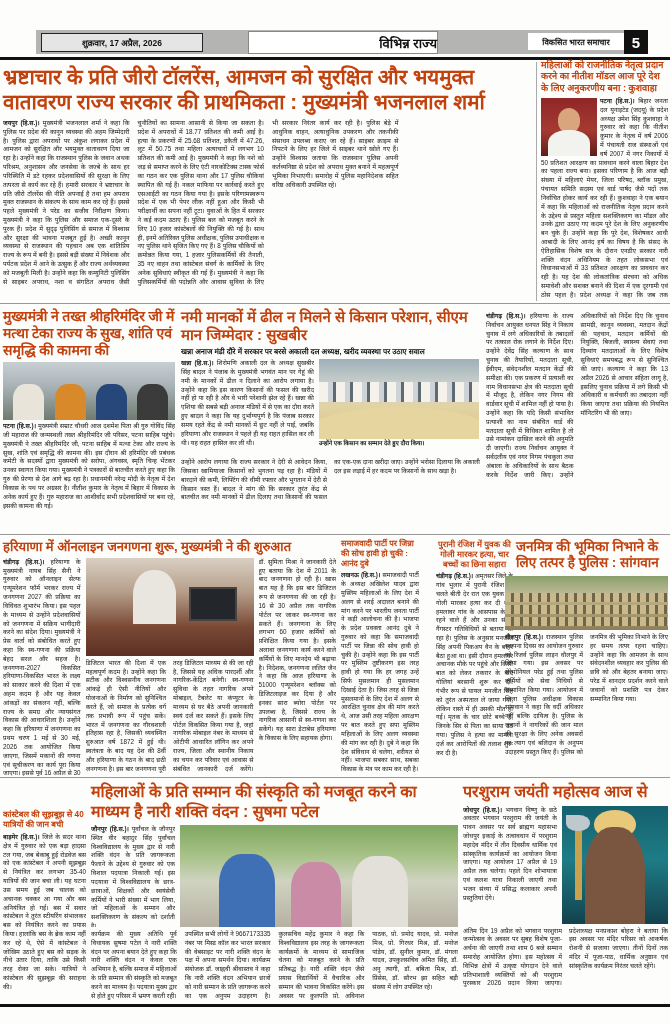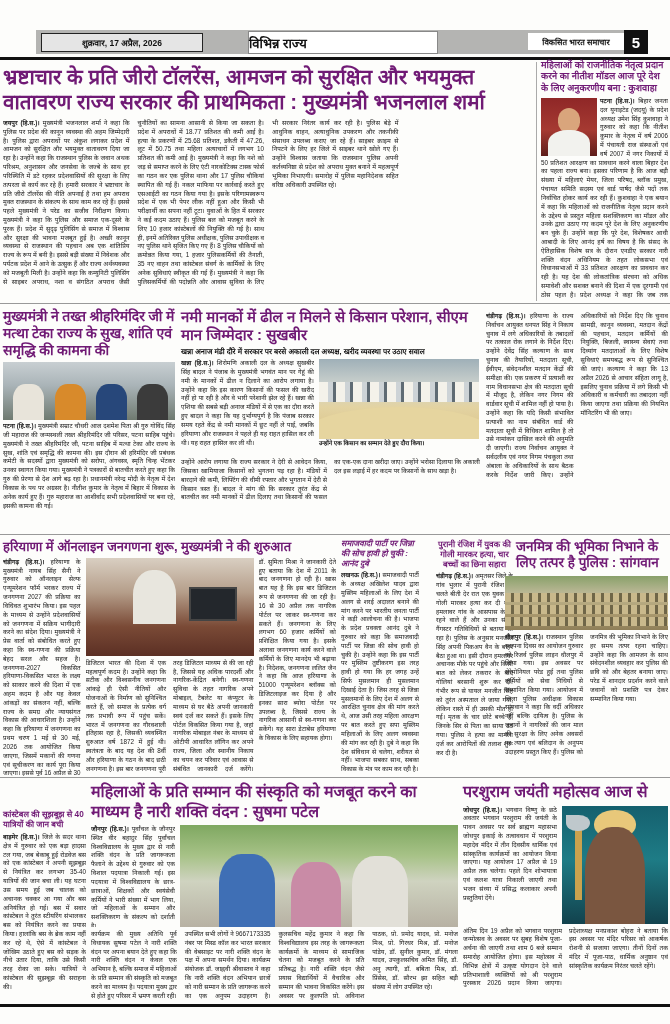--- a/index.html
+++ b/index.html
@@ -3,31 +3,31 @@
 <meta charset="utf-8">
 <style>
   html,body{margin:0;padding:0;background:#e8e8e4;}
   #page{position:relative;width:670px;height:1024px;background:#fdfdfb;margin:0 auto;
         font-family:"Liberation Sans",sans-serif;color:#111;overflow:hidden;}
   
   #hdrbar{position:absolute;left:36px;top:30px;width:612px;height:24px;background:#b4b4b2;}
   #datebox{position:absolute;left:5px;top:3px;width:160px;height:17px;background:#e5e5e5;border:1px solid #222;
            font-size:8.5px;font-weight:bold;display:flex;align-items:center;justify-content:center;}
   #secbox{position:absolute;left:212px;top:1px;width:188px;height:21px;background:#fff;border:1px solid #888;
-          font-size:13px;font-weight:bold;display:flex;align-items:center;justify-content:flex-start;}
+          font-size:13px;font-weight:bold;display:flex;align-items:center;justify-content:flex-end;}
   #paperbox{position:absolute;left:492px;top:3px;width:96px;height:17px;background:#fff;
             font-size:8px;font-weight:bold;display:flex;align-items:center;justify-content:center;}
   #pagenum{position:absolute;right:0;top:0;width:24px;height:24px;background:#111;color:#fff;
            font-size:15px;font-weight:bold;display:flex;align-items:center;justify-content:center;}
   .hrule{position:absolute;left:0;width:670px;background:#111;}
   .thinrule{position:absolute;left:0;width:670px;height:1px;background:#999;}
   .vrule{position:absolute;width:1px;background:#aaa;}
   
   .art{position:absolute;}
-  .hl{font-weight:bold;color:#701a75;line-height:1.22;}
+  .hl{font-weight:bold;color:#c2410c;line-height:1.22;}
   .bd{font-size:6.3px;line-height:1.4;text-align:justify;color:#222;overflow:hidden;}
   .dl{font-weight:bold;}
   .sub{font-weight:bold;font-size:7.4px;line-height:1.3;margin:2px 0 3px 0;}
   .cap{font-size:6px;font-weight:bold;line-height:1.3;margin-top:1px;}
   .cols2{column-count:2;column-gap:7px;column-fill:auto;}
   .cols4{column-count:4;column-gap:8px;column-fill:auto;}
   .row{display:flex;gap:5px;}
   
   .ph{position:relative;overflow:hidden;background:#888;}
   .ph-portrait{background:linear-gradient(180deg,#8f2727 0%,#a63a32 55%,#5e1d1a 100%);}
@@ -154,21 +154,21 @@
           <div class="man"></div>
           <div class="screen"></div>
         </div>
         <div class="bd cols2" style="height:116px;margin-top:3px;">डिजिटल भारत की दिशा में एक महत्वपूर्ण कदम है। उन्होंने कहा कि सटीक और विश्वसनीय जनगणना आंकड़े ही ऐसी नीतियों और योजनाओं के निर्माण को सुनिश्चित करते हैं, जो समाज के प्रत्येक वर्ग तक प्रभावी रूप में पहुंच सकें। भारत में जनगणना का गौरवशाली इतिहास रहा है, जिसकी व्यवस्थित शुरुआत वर्ष 1872 में हुई थी। स्वतंत्रता के बाद यह देश की 8वीं और हरियाणा के गठन के बाद छठी जनगणना है। इस बार जनगणना पूरी तरह डिजिटल माध्यम से की जा रही है, जिससे यह अधिक पारदर्शी और नागरिक-केंद्रित बनेगी। स्व-गणना सुविधा के तहत नागरिक अपने मोबाइल, टैबलेट या कंप्यूटर के माध्यम से घर बैठे अपनी जानकारी स्वयं दर्ज कर सकते हैं। इसके लिए पोर्टल विकसित किया गया है, जहां नागरिक मोबाइल नंबर के माध्यम से ओटीपी आधारित लॉगिन कर अपने राज्य, जिला और स्थानीय निकाय का चयन कर परिवार एवं आवास से संबंधित जानकारी दर्ज करेंगे। मुख्यमंत्री ने इस प्रक्रिया को सरल, सुरक्षित और गोपनीय बताया।</div>
       </div>
       <div class="bd" style="width:80px;height:218px;">डॉ. सुमिता मिश्रा ने जानकारी देते हुए बताया कि देश में 2011 के बाद जनगणना हो रही है। खास बात यह है कि इस बार डिजिटल रूप से जनगणना की जा रही है। 16 से 30 अप्रैल तक नागरिक पोर्टल पर जाकर स्व-गणना कर सकते हैं। जनगणना के लिए लगभग 60 हजार कर्मियों को प्रशिक्षित किया गया है। इसके अलावा जनगणना कार्य करने वाले कर्मियों के लिए मानदेय भी बढ़ाया है। निदेशक, जनगणना ललित जैन ने कहा कि आज हरियाणा के 51000 एन्यूमरेशन ब्लॉक्स को डिजिटलाइज कर दिया है और इनका सारा ब्योरा पोर्टल पर उपलब्ध है, जिससे राज्य के नागरिक आसानी से स्व-गणना कर सकेंगे। यह सारा डेटाबेस हरियाणा के विकास के लिए सहायक होगा।</div>
     </div>
   </section>
 
   <section class="art" style="left:341px;top:539px;width:78px;">
-    <div class="hl" style="font-size:8px;font-style:italic;">समाजवादी पार्टी पर जिन्ना की सोच हावी हो चुकी : आनंद दुबे</div>
+    <div class="hl" style="font-size:8px;">समाजवादी पार्टी पर जिन्ना की सोच हावी हो चुकी : आनंद दुबे</div>
     <div class="bd" style="height:212px;margin-top:3px;">
       <span class="dl">लखनऊ (हि.स.)।</span>
       <span>समाजवादी पार्टी के अध्यक्ष अखिलेश यादव द्वारा मुस्लिम महिलाओं के लिए देश में अलग से शरई अदालत बनाने की मांग करने पर भारतीय जनता पार्टी ने कड़ी आलोचना की है। भाजपा के प्रदेश प्रवक्ता आनंद दुबे ने गुरुवार को कहा कि समाजवादी पार्टी पर जिन्ना की सोच हावी हो चुकी है। उन्होंने कहा कि इस पार्टी पर मुस्लिम तुष्टीकरण इस तरह हावी हो गया कि हर जगह उन्हें सिर्फ मुसलमान ही मुसलमान दिखाई देता है। जिस तरह से जिन्ना मुसलमानों के लिए देश में अलग से आरक्षित चुनाव क्षेत्र की मांग करते थे, आज उसी तरह महिला आरक्षण पर बात करते हुए सपा मुस्लिम महिलाओं के लिए अलग व्यवस्था की मांग कर रही है। दुबे ने कहा कि देश संविधान से चलेगा, शरीयत से नहीं। भाजपा सबका साथ, सबका विकास के मंत्र पर काम कर रही है।</span>
     </div>
   </section>
 
   <section class="art" style="left:436px;top:539px;width:77px;">
     <div class="hl" style="font-size:8.3px;text-align:center;">पुरानी रंजिश में युवक की गोली मारकर हत्या, चार बच्चों का छिना सहारा</div>
     <div class="bd" style="height:200px;margin-top:3px;">
       <span class="dl">चंडीगढ़ (हि.स.)।</span>

